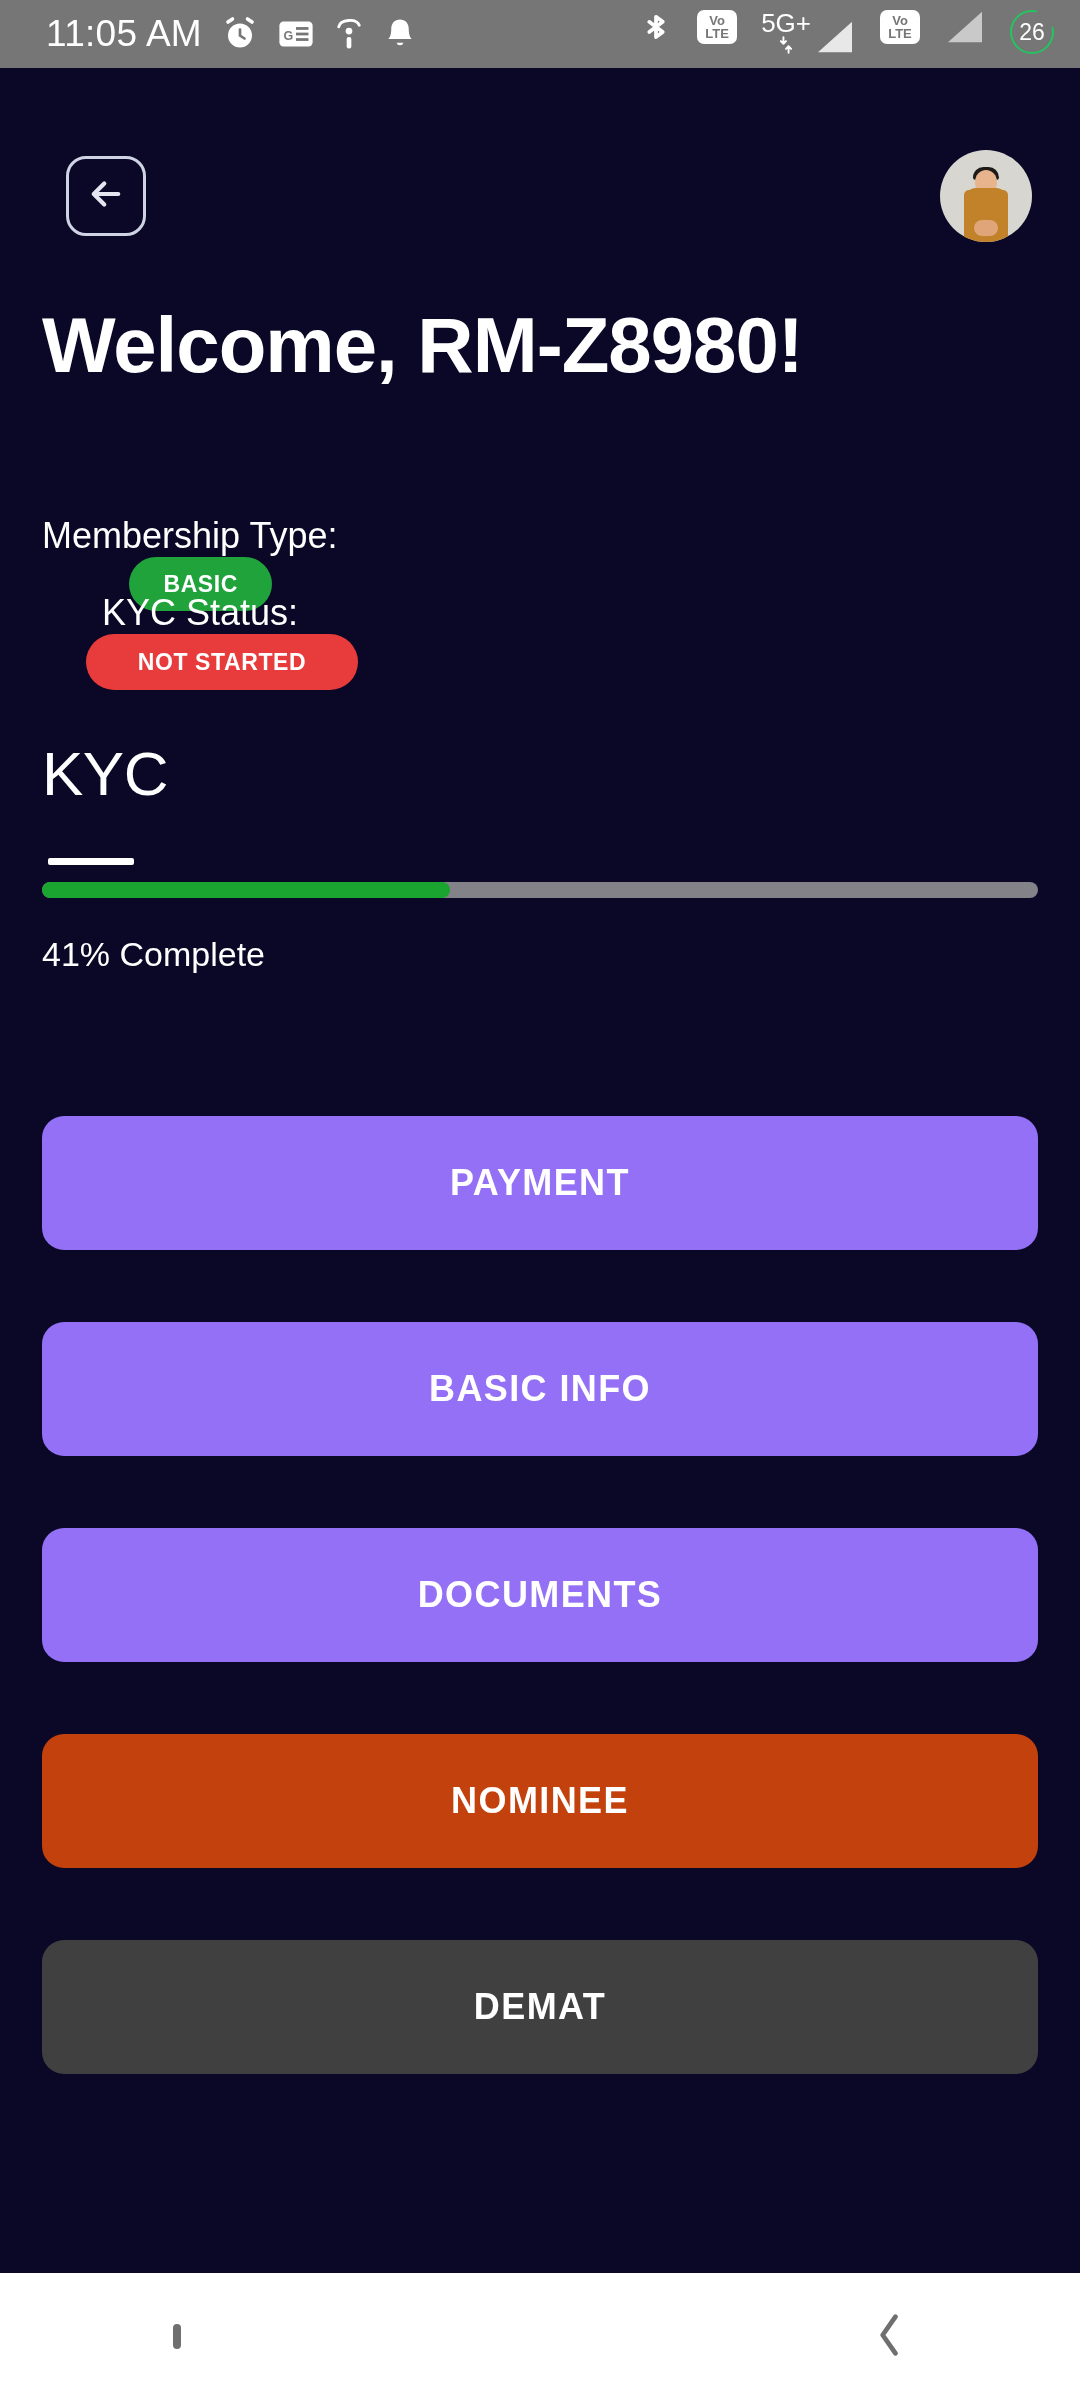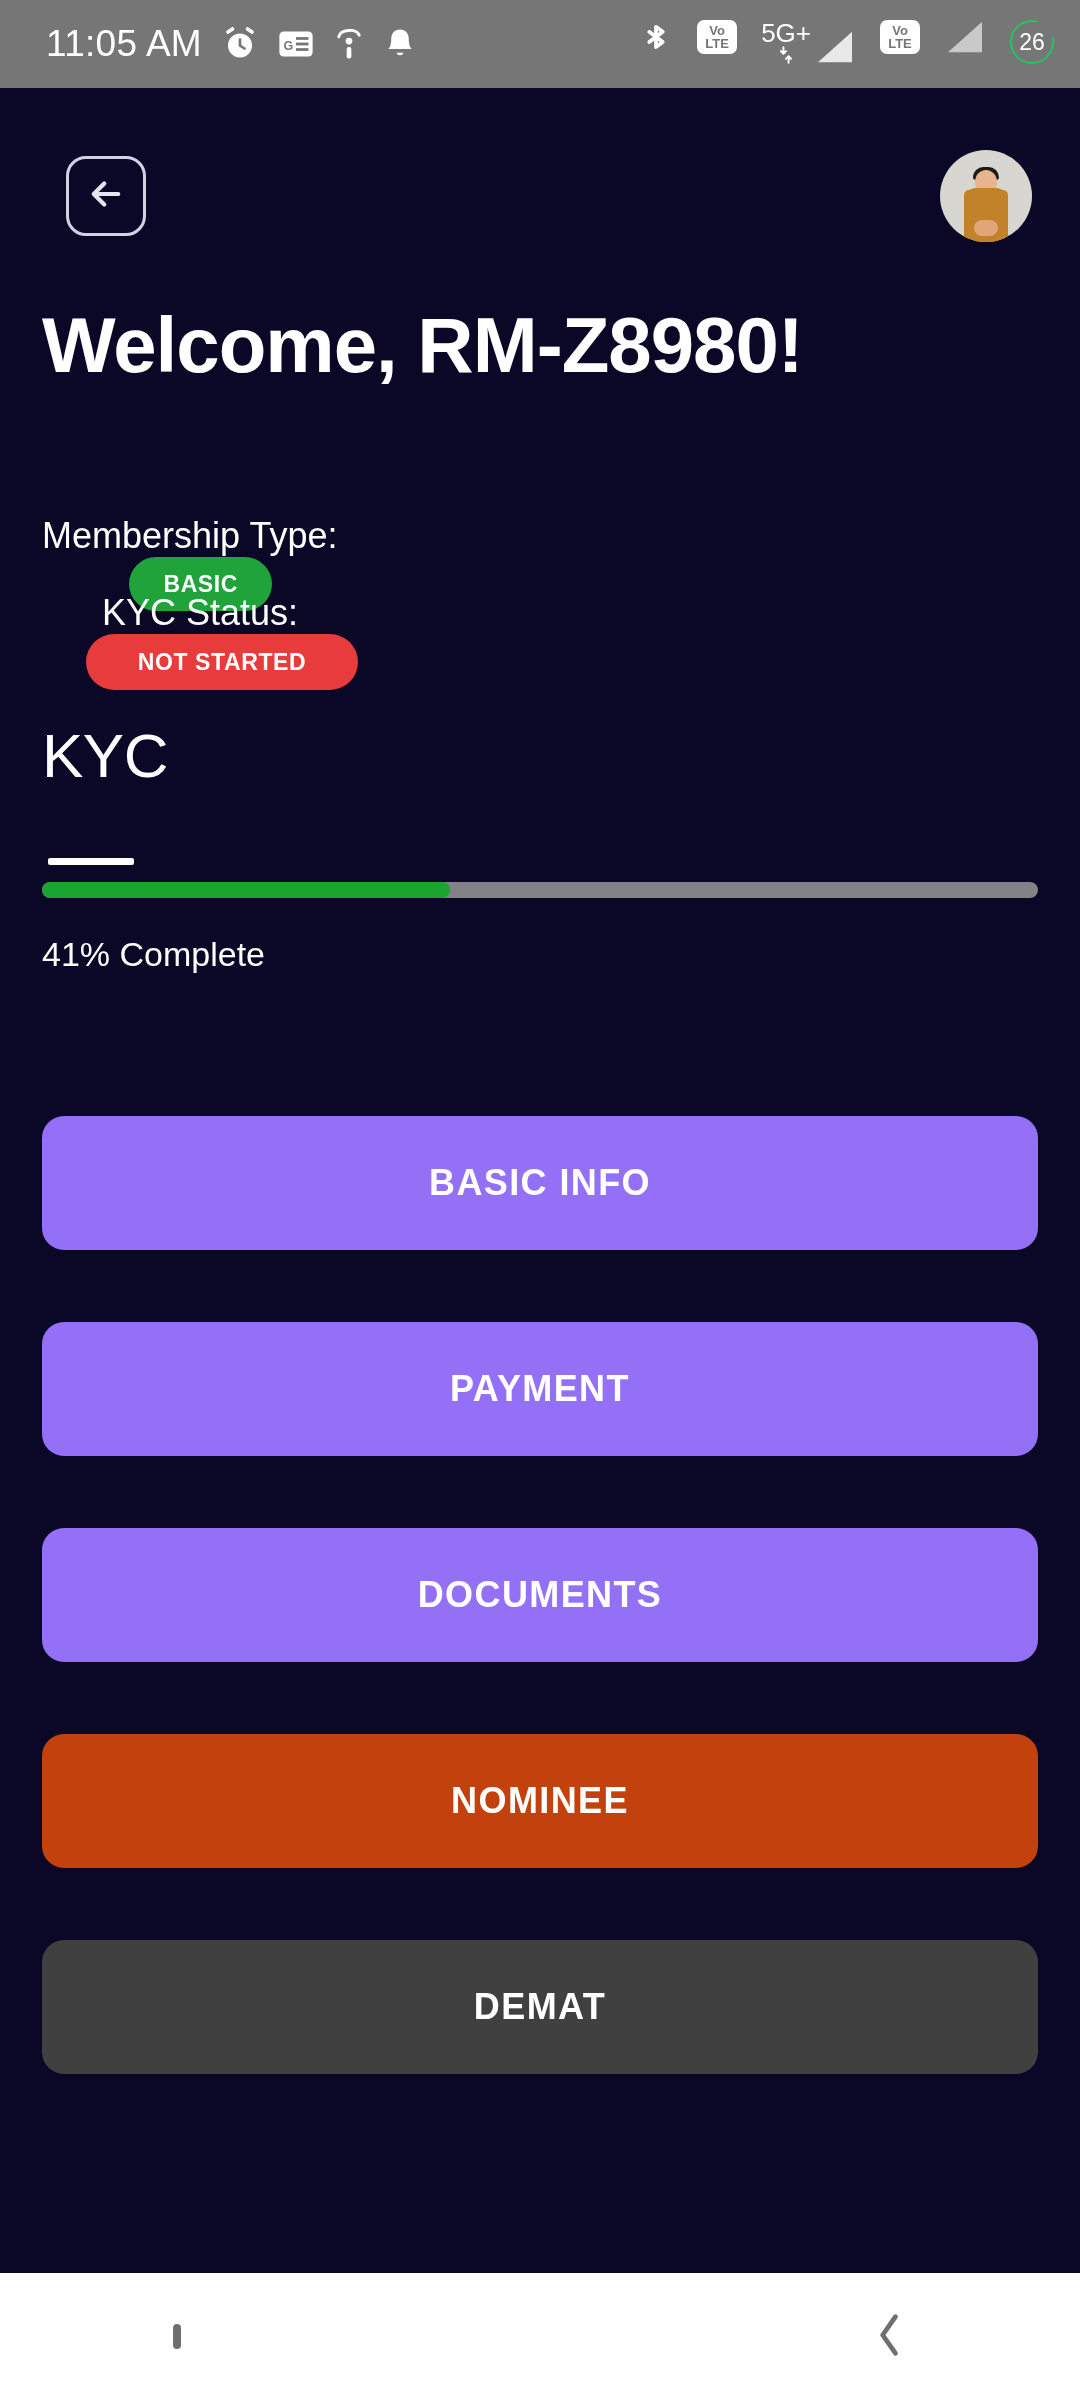--- a/index.html
+++ b/index.html
@@ -6,21 +6,21 @@
   html, body {
     width:1080px; height:2400px;
     background:#0a0826;
     font-family:"Liberation Sans", sans-serif;
     overflow:hidden;
   }
   #screen { position:relative; width:1080px; height:2400px; background:#0a0826; }
 
   
   .statusbar {
-    position:absolute; top:0; left:0; width:1080px; height:88px;
+    position:absolute; top:0; left:0; width:1080px; height:68px;
     background:#767676;
     display:flex; align-items:center; justify-content:space-between;
     padding:0 26px 0 46px;
   }
   .sb-left { display:flex; align-items:center; gap:20px; }
   .sb-time { color:#fff; font-size:37px; letter-spacing:0.3px; font-family:"Liberation Sans", sans-serif; }
   .sb-right { display:flex; align-items:flex-start; gap:24px; }
   .ic { display:inline-flex; align-items:center; justify-content:center; }
 
   .volte-box {
@@ -90,21 +90,21 @@
   .badge {
     margin-left:22px; border-radius:40px; color:#fff;
     font-size:23px; font-weight:bold; letter-spacing:0.6px;
     display:flex; align-items:center; justify-content:center;
   }
   .badge-basic { background:#21a33c; width:143px; height:54px; }
   .badge-notstarted { background:#e83b3b; width:272px; height:56px; margin-left:44px; }
 
   
   .kyc-heading {
-    position:absolute; top:720px; left:42px;
+    position:absolute; top:738px; left:42px;
     color:#ffffff; font-size:62px; letter-spacing:-0.5px;
   }
   .kyc-underline {
     position:absolute; top:858px; left:48px;
     width:86px; height:7px; background:#ffffff; border-radius:2px;
   }
   .progress-track {
     position:absolute; top:882px; left:42px;
     width:996px; height:16px; border-radius:10px; background:#828288;
     overflow:hidden;
@@ -244,22 +244,22 @@
   </div>
 
   <div class="kyc-heading">KYC</div>
   <div class="kyc-underline"></div>
   <div class="progress-track">
     <div class="progress-fill" id="progress-fill" style="width: 41%;"></div>
   </div>
   <div class="progress-label">41% Complete</div>
 
   <div class="actions" id="actions">
+      <button class="action-btn" style="background: rgb(147, 112, 245);">PAYMENT</button>
       <button class="action-btn" style="background: rgb(147, 112, 245);">BASIC INFO</button>
-      <button class="action-btn" style="background: rgb(147, 112, 245);">PAYMENT</button>
       <button class="action-btn" style="background: rgb(147, 112, 245);">DOCUMENTS</button>
       <button class="action-btn" style="background: #c2410c;">NOMINEE</button>
       <button class="action-btn" style="background: #404040;">DEMAT</button>
     </div>
 
   <div class="navbar">
     <div><span class="nav-recents"></span></div>
     <div><span class="nav-home"></span></div>
     <div>
       <span>

